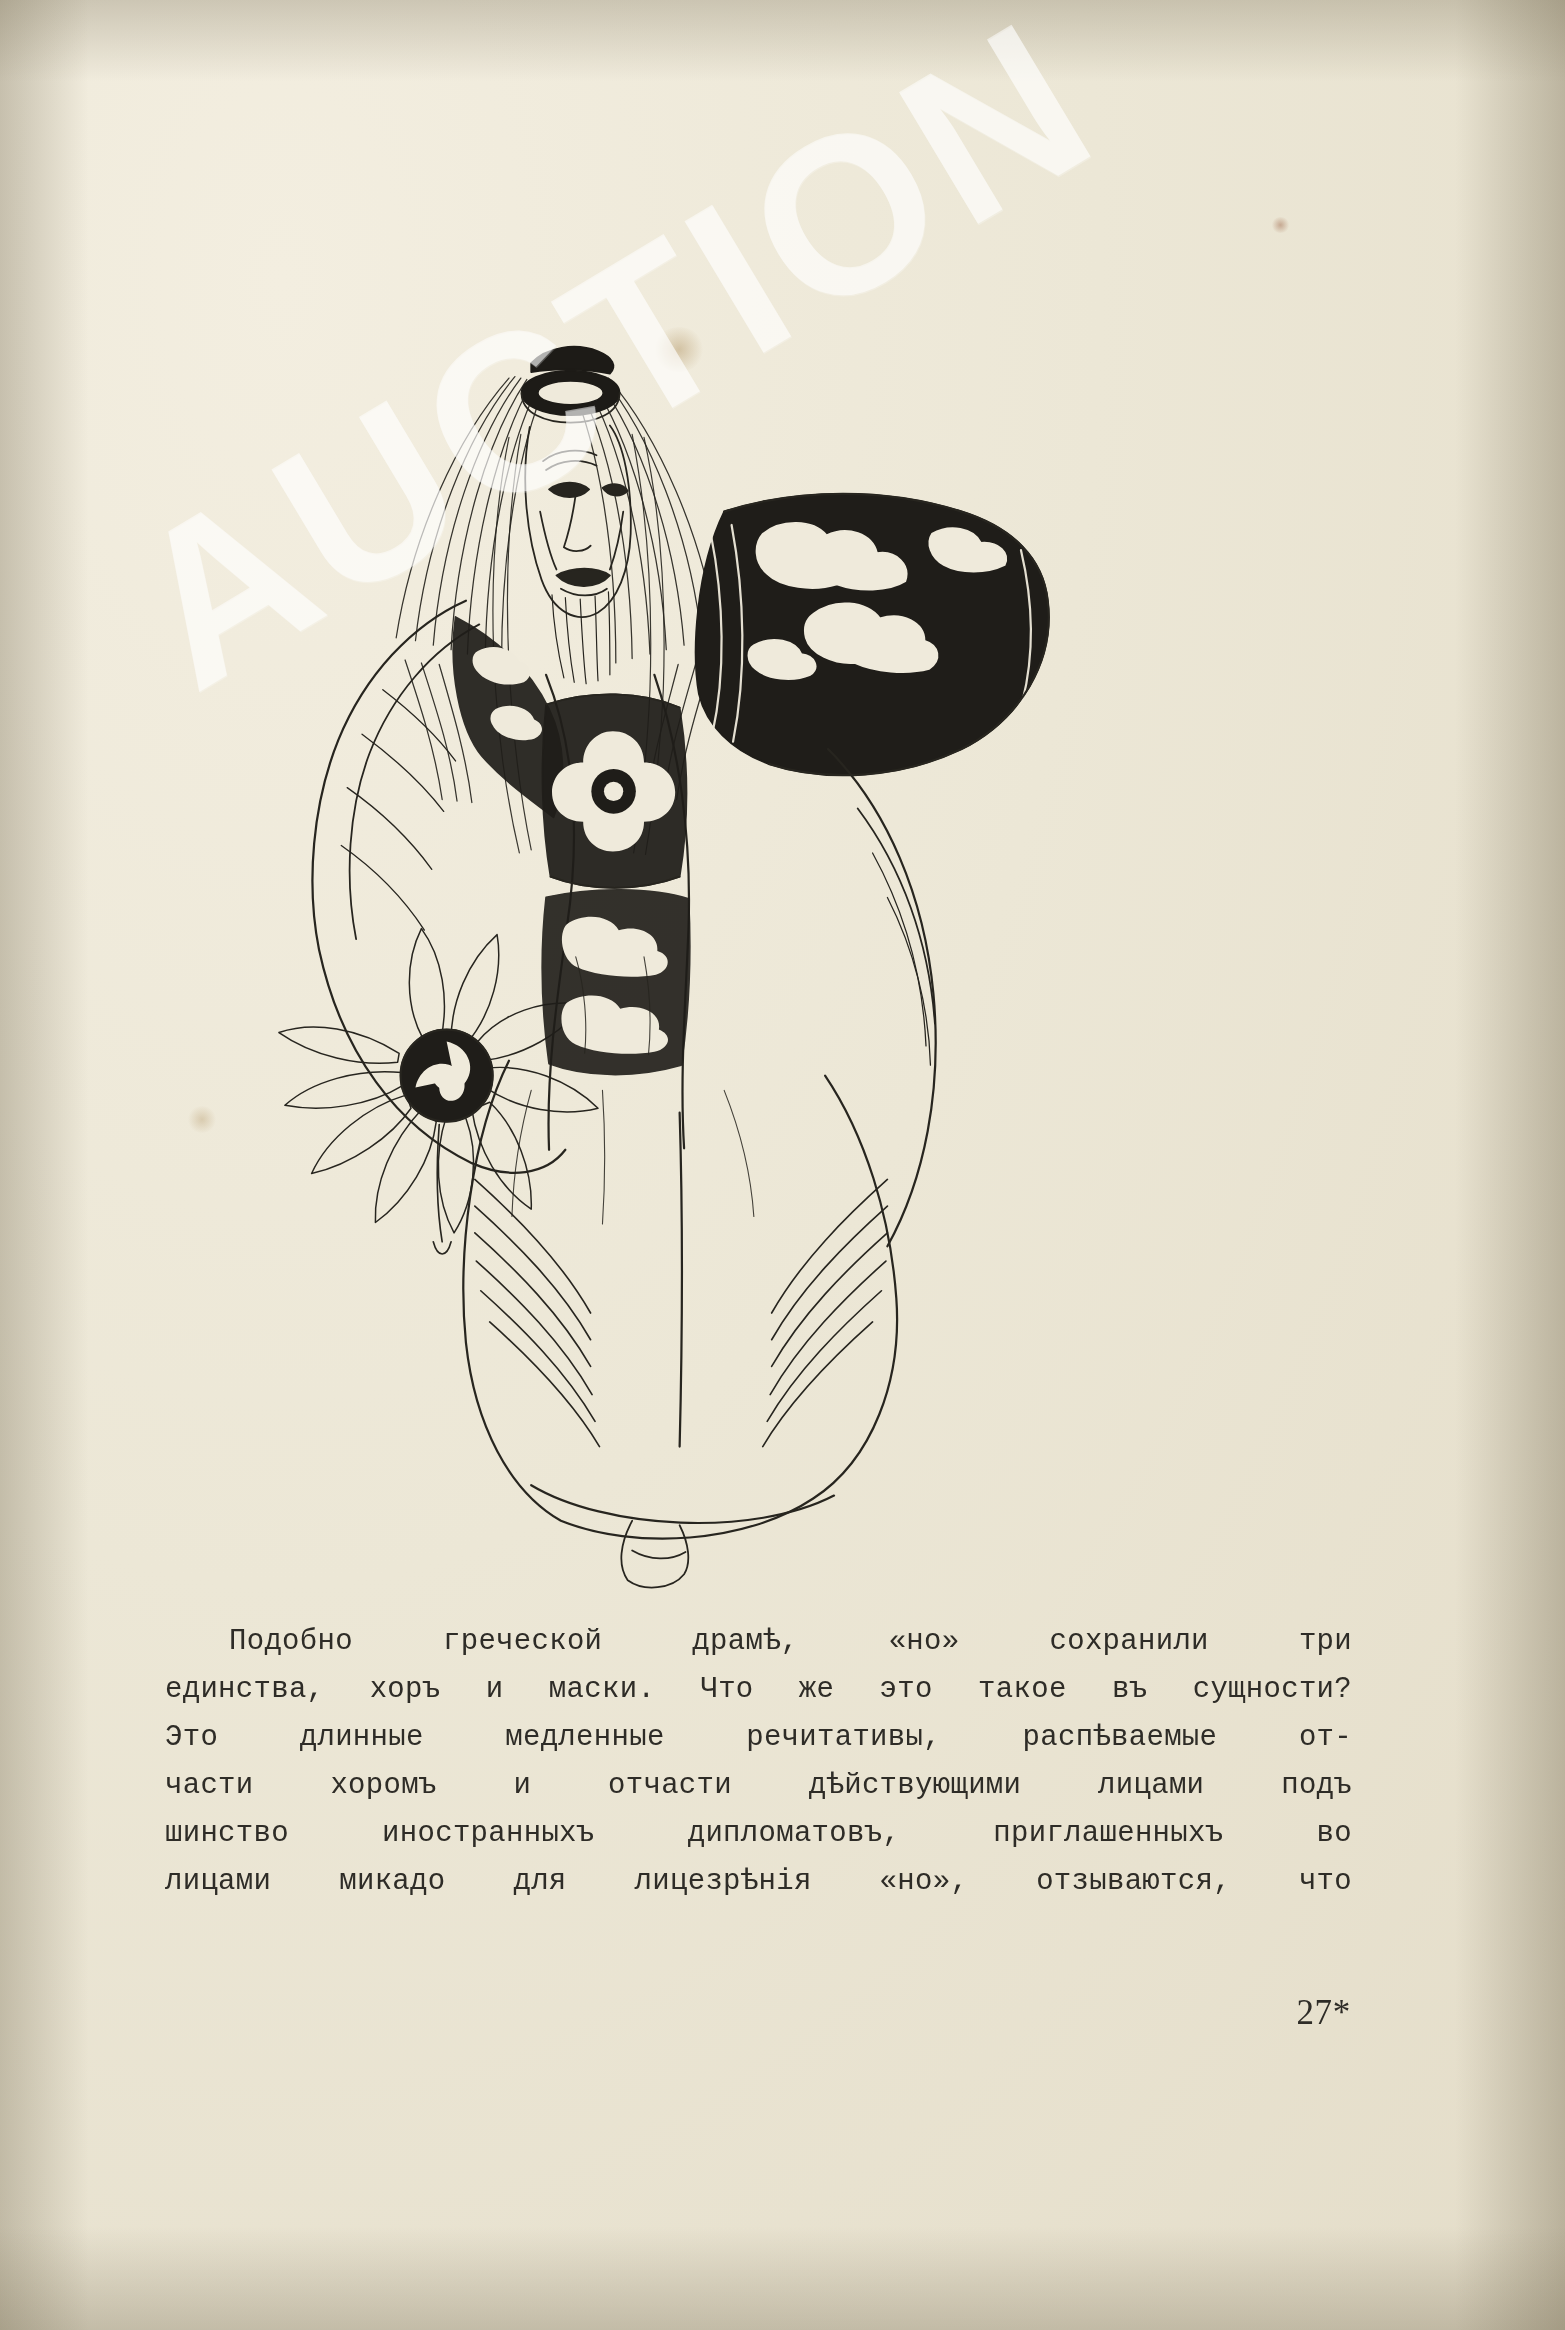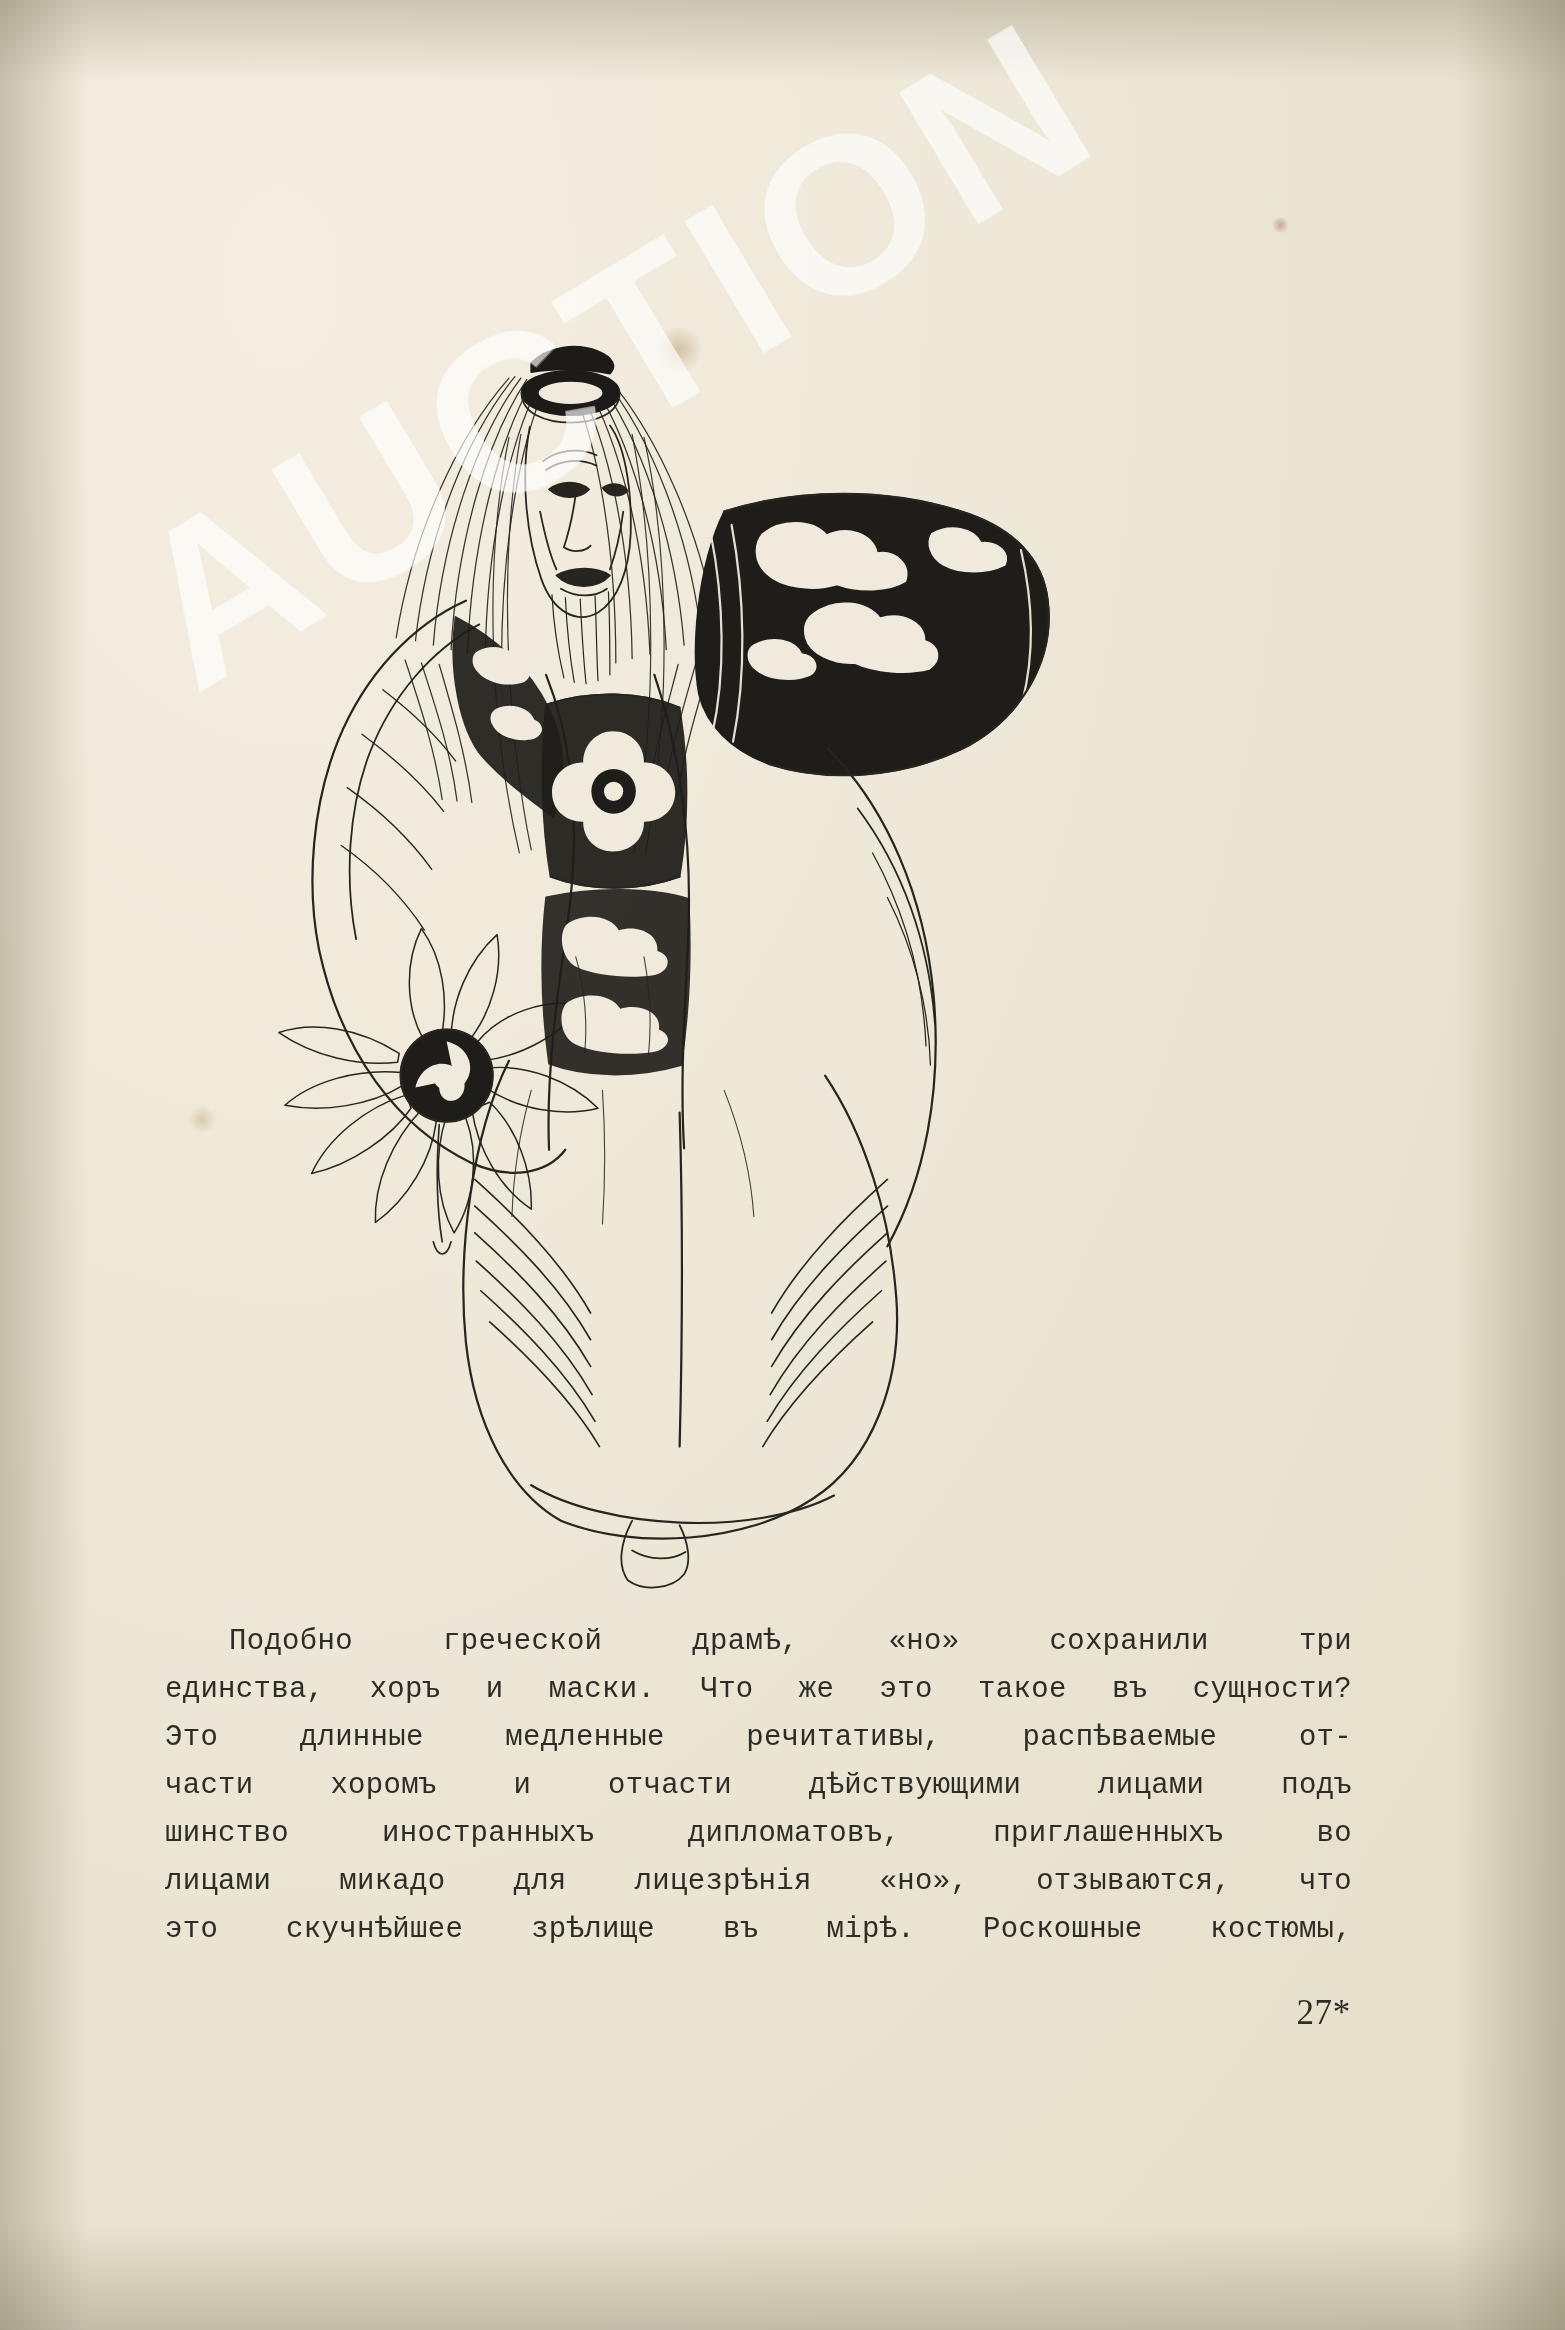--- a/index.html
+++ b/index.html
@@ -335,21 +335,20 @@
   <div class="spot" style="left:1271px; top:217px; width:19.3px; height:16.3px; background: radial-gradient(circle, rgba(168,120,92,0.55), rgba(168,120,92,0) 70%);"></div>
   <div class="spot" style="left:187px; top:1106px; width:30px; height:27px; background: radial-gradient(circle, rgba(176,146,96,0.35), rgba(176,146,96,0) 70%);"></div>
 
   <div class="bodytext">
     <span class="l j first">Подобно греческой драмѣ, «но» сохранили три</span>
     <span class="l j">единства, хоръ и маски. Что же это такое въ сущности?</span>
     <span class="l j">Это длинные медленные речитативы, распѣваемые от-</span>
     <span class="l j">части хоромъ и отчасти дѣйствующими лицами подъ</span>
     <span class="l j">шинство иностранныхъ дипломатовъ, приглашенныхъ во</span>
     <span class="l j">лицами микадо для лицезрѣнія «но», отзываются, что</span>
-    <span class="l j">это скучнѣйшее зрѣлище въ мірѣ. Роскошные костюмы,</span>
   </div>
 
   <div class="signature">27*</div>
 
   <div class="edge-left"></div>
   <div class="edge-right"></div>
   <div class="edge-top"></div>
   <div class="edge-bottom"></div>
 
   <div class="watermark">

